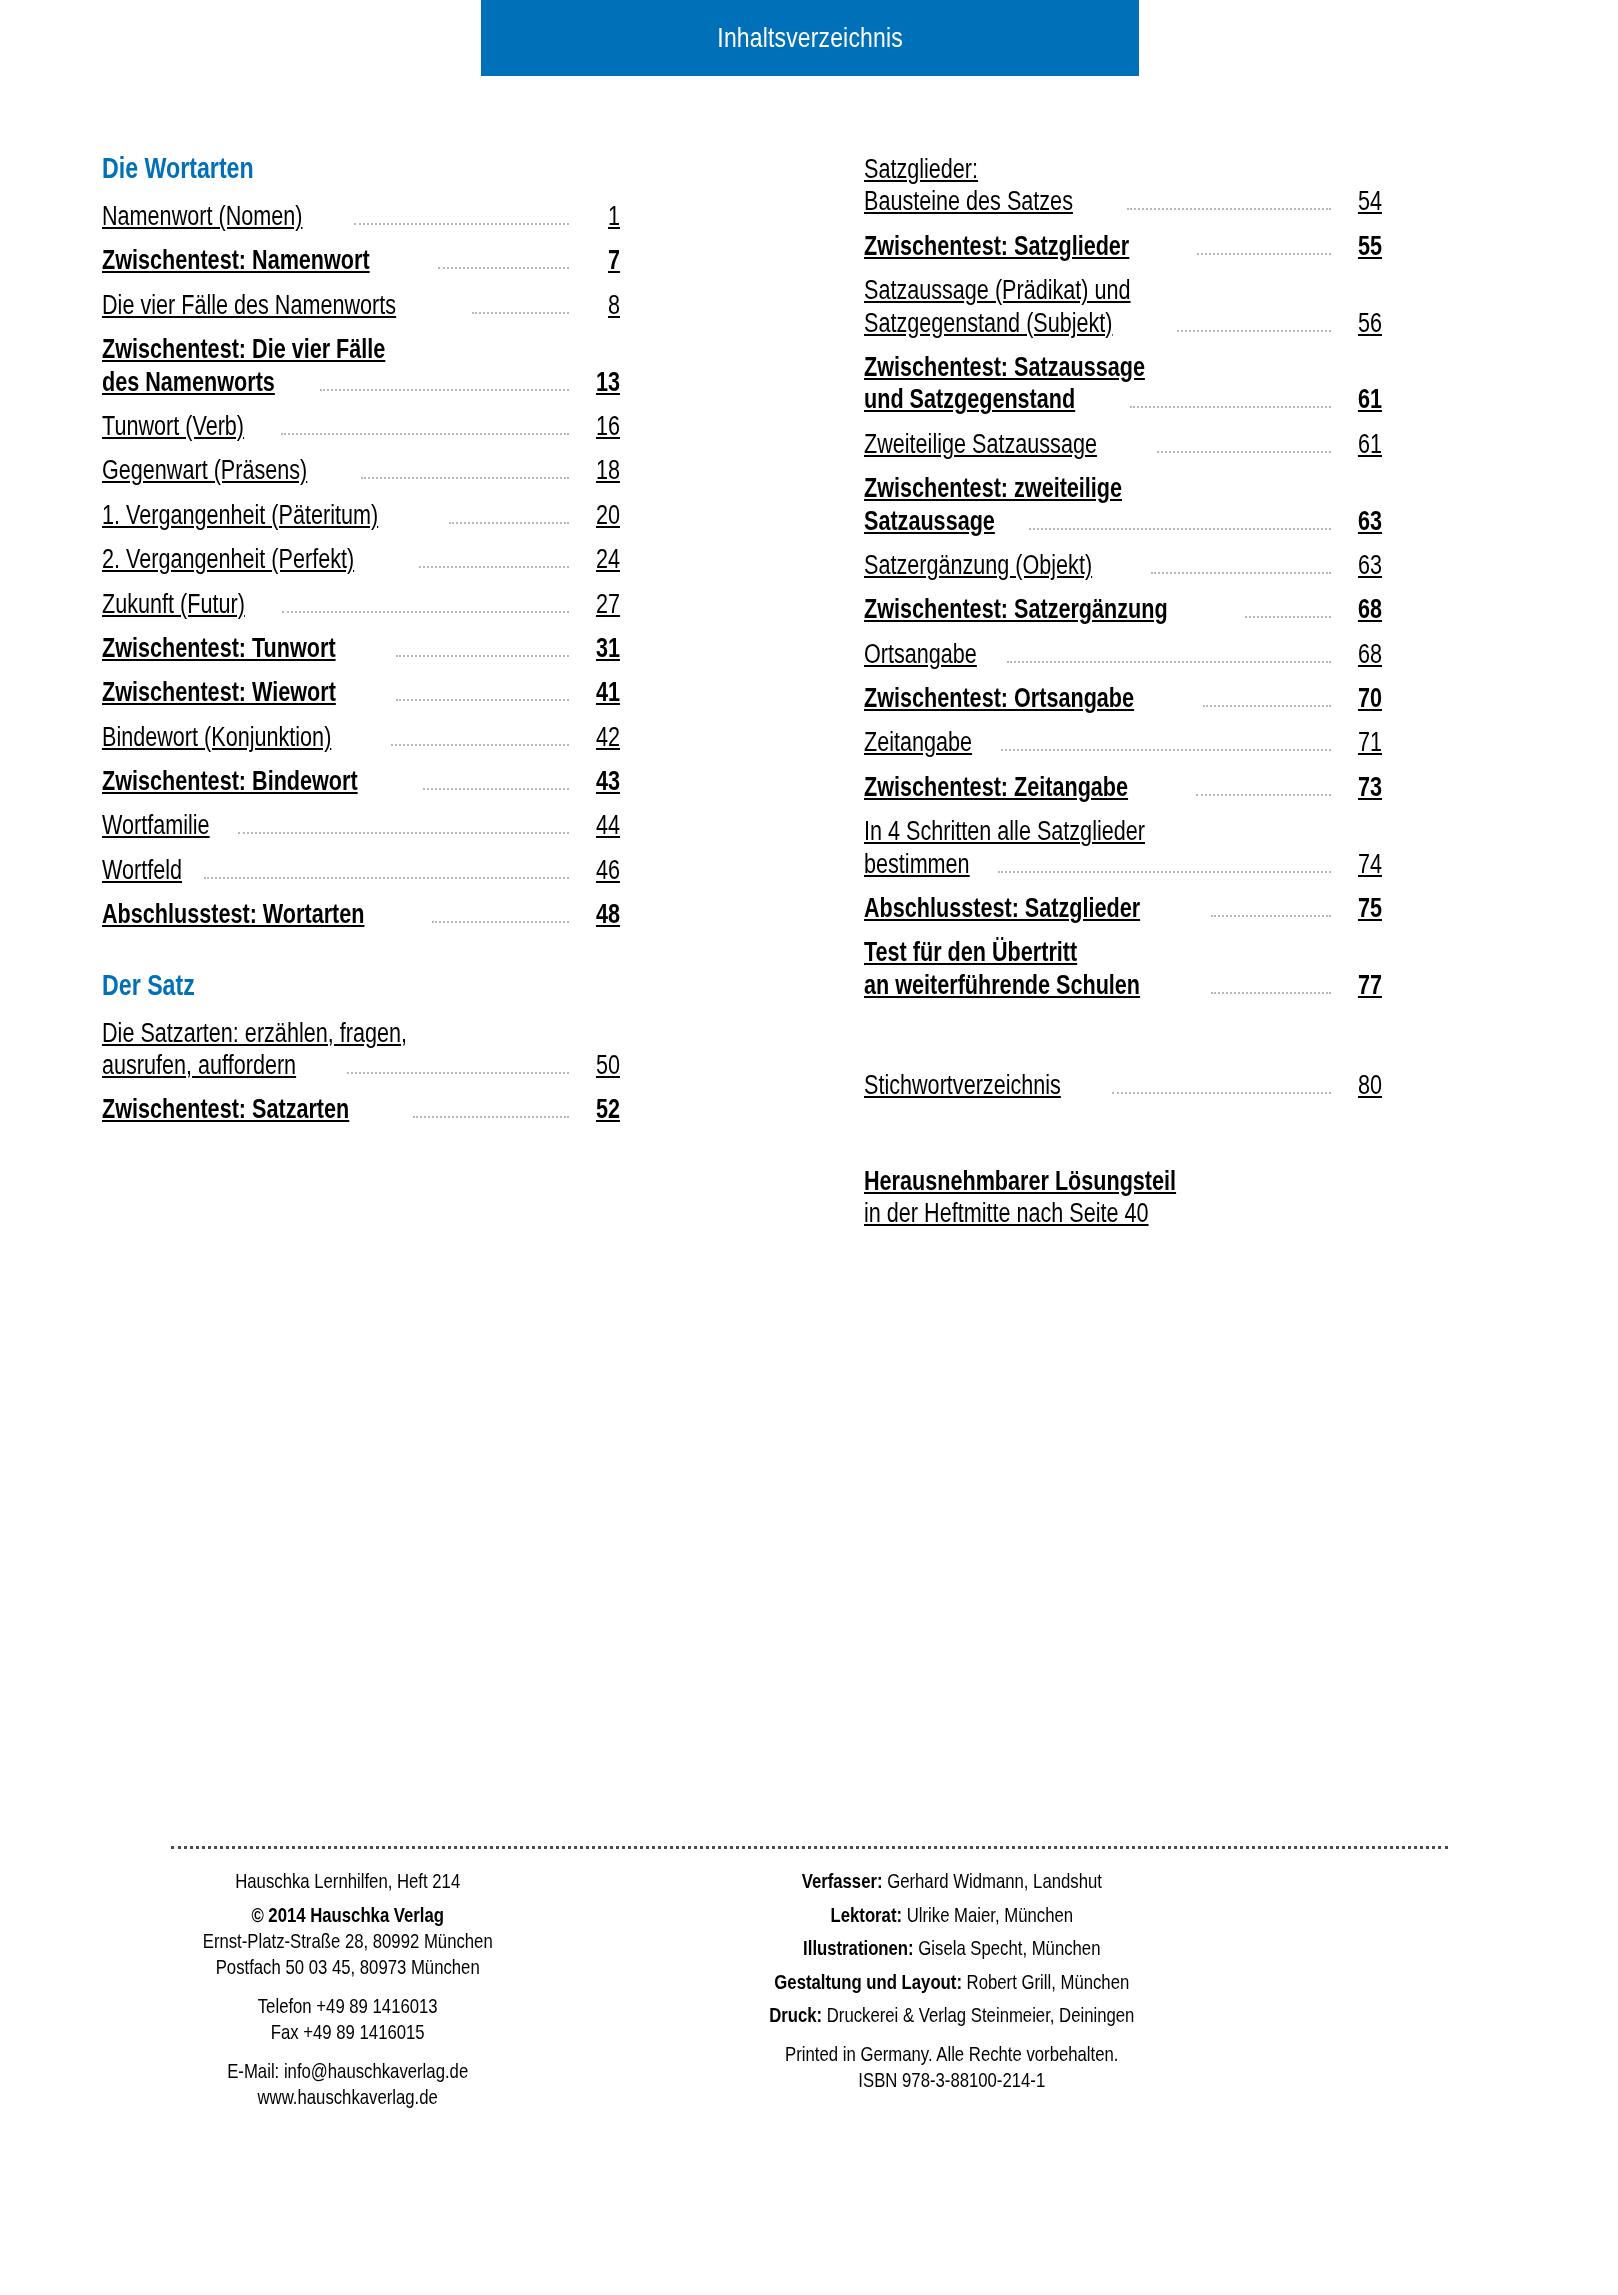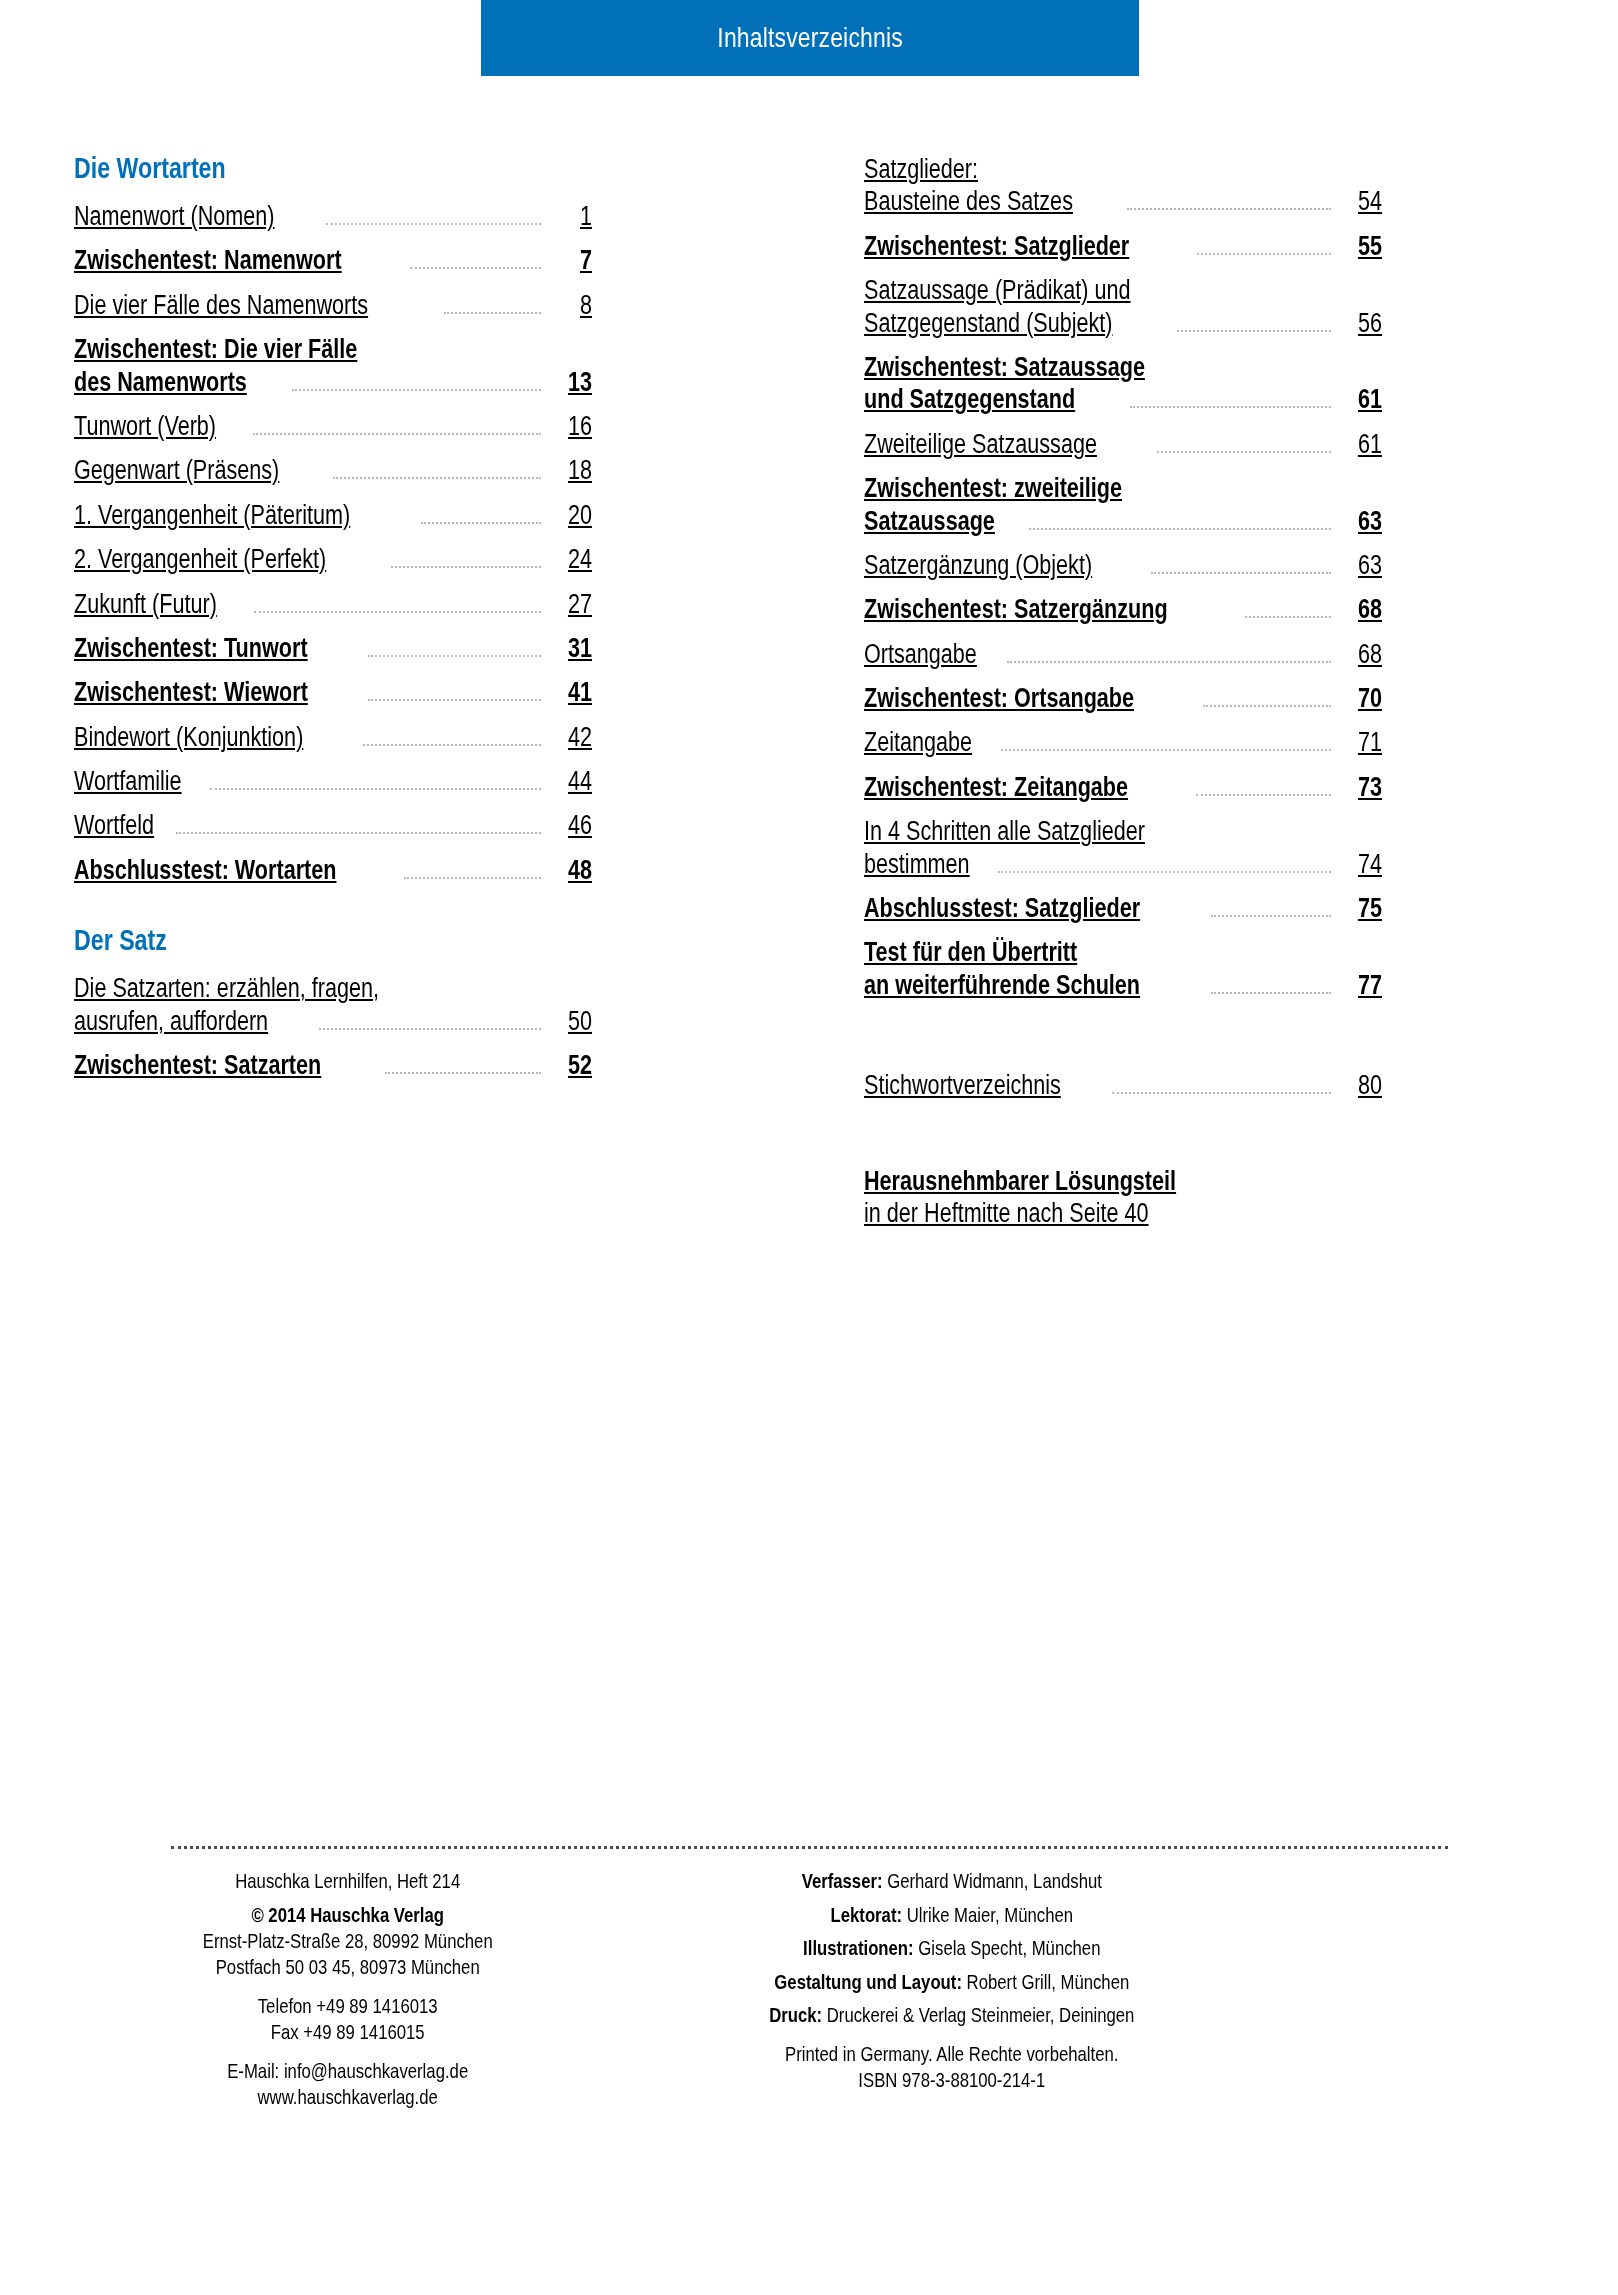--- a/index.html
+++ b/index.html
@@ -41,21 +41,21 @@
   .toc {
     position: absolute;
     left: 0;
     top: 153px;
     width: 1618px;
     display: flex;
   }
   .col {
     box-sizing: border-box;
   }
-  .col-left  { width: 689px; padding-left: 74px; padding-right: 0px; }
+  .col-left  { width: 689px; padding-left: 102px; padding-right: 0px; }
   .col-right { width: 740px; padding-left: 865px - 689px; }
   .col-right { padding-left: 175px; }
 
   .section-heading {
     color: #0070b8;
     font-weight: bold;
     font-size: 29px;
     transform: scaleX(0.80);
     transform-origin: left center;
     white-space: nowrap;
@@ -218,20 +218,25 @@
       </div>
       <div class="entry bold">
         <span class="label">Zwischentest: Wiewort</span>
         <span class="leader"></span>
         <span class="page">41</span>
       </div>
       <div class="entry">
         <span class="label">Bindewort (Konjunktion)</span>
         <span class="leader"></span>
         <span class="page">42</span>
+      </div>
+      <div class="entry bold">
+        <span class="label">Zwischentest: Bindewort</span>
+        <span class="leader"></span>
+        <span class="page">43</span>
       </div>
       <div class="entry">
         <span class="label">Wortfamilie</span>
         <span class="leader"></span>
         <span class="page">44</span>
       </div>
       <div class="entry">
         <span class="label">Wortfeld</span>
         <span class="leader"></span>
         <span class="page">46</span>

